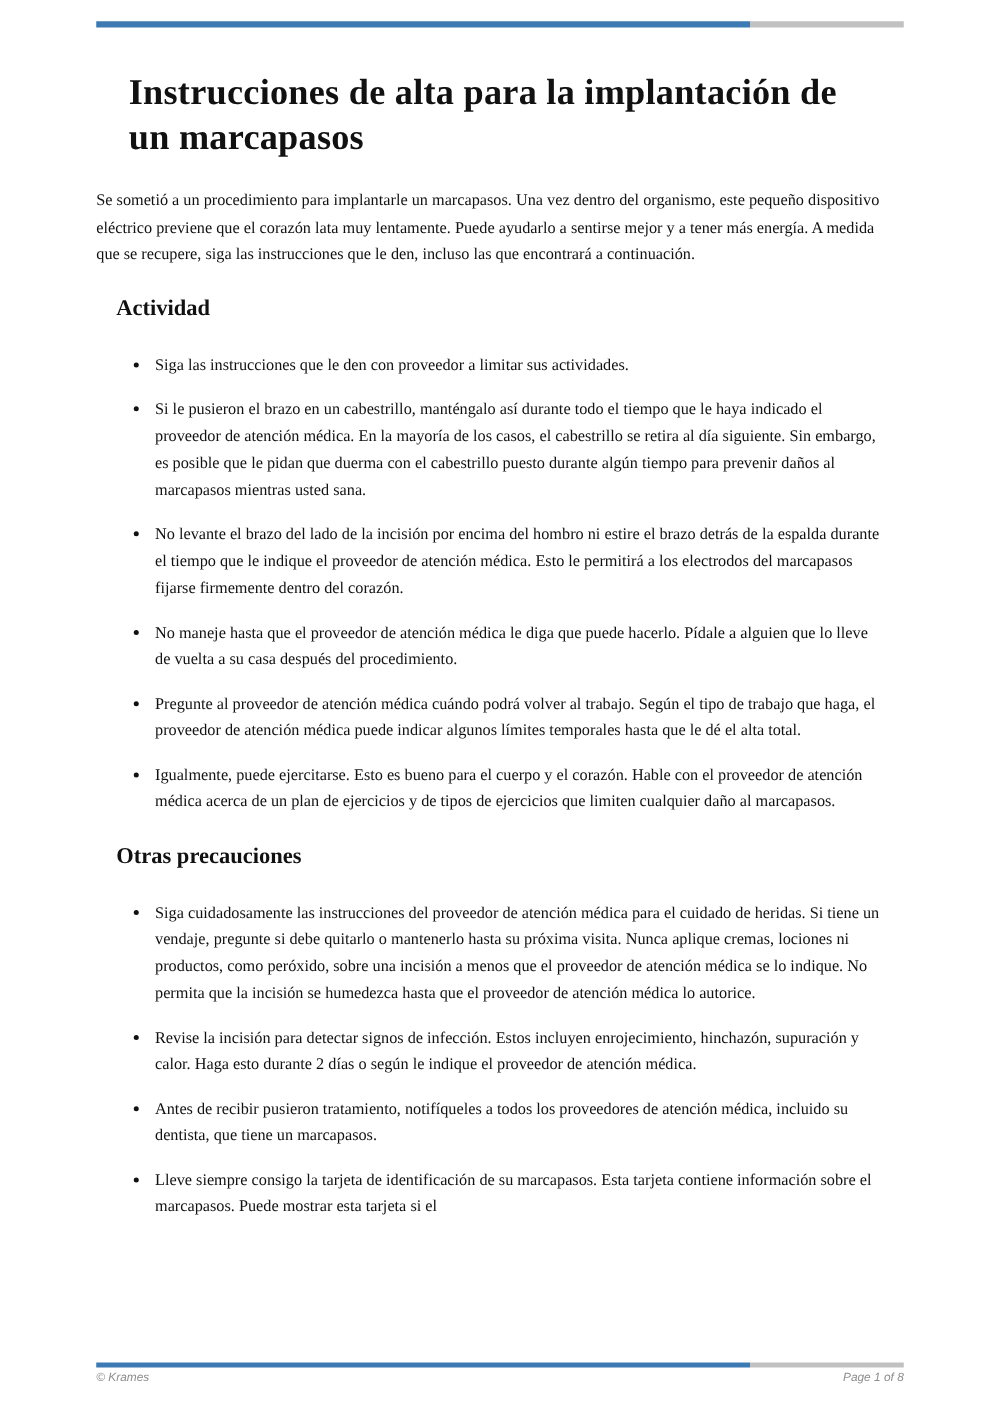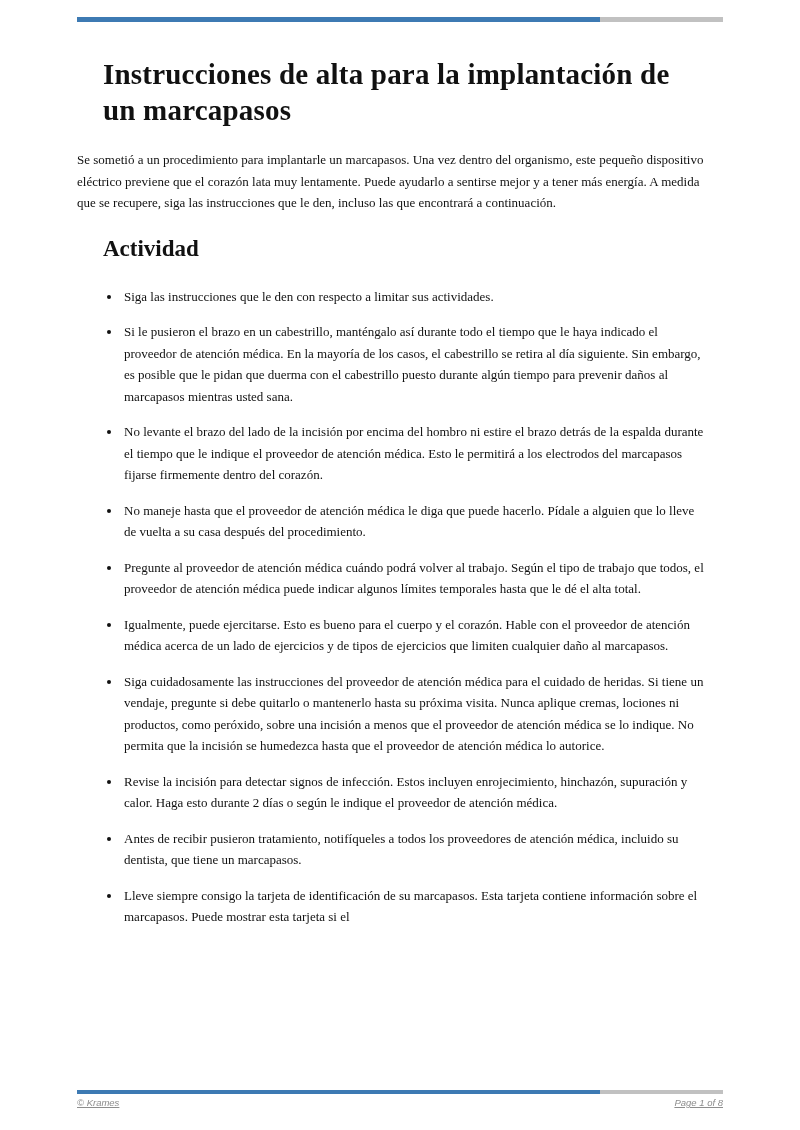--- a/index.html
+++ b/index.html
@@ -40,22 +40,22 @@
     letter-spacing: 0.2px;
   }
   .body-text {
     margin-left: 26px;
     width: 628px;
     font-size: 13px;
     line-height: 21.5px;
   }
   p.intro { margin: 0; }
   h2.section-heading {
-    margin: 22px 0 24px 26px;
-    font-size: 23px;
+    margin: 22px 0 24px 16px;
+    font-size: 18px;
     font-weight: bold;
   }
   ul.bullet-list {
     margin: 0;
     padding-left: 45px;
     list-style: disc outside;
   }
   ul.bullet-list li {
     margin-bottom: 14px;
     padding-left: 2px;
@@ -68,48 +68,48 @@
   }
   .footer .rule { height: 4px; }
   .footer-row {
     display: flex;
     justify-content: space-between;
     margin-top: 3px;
     font-family: "Liberation Sans", sans-serif;
     font-style: italic;
     font-size: 9.5px;
     color: #8d8d8d;
-    text-decoration: underline;
   }
 </style>
 </head>
 <body>
 
 <div class="page">
   <div class="content">
 
     <div class="rule">
       <div class="blue" style="background: rgb(61, 122, 179);"></div>
       <div class="gray" style="background: rgb(193, 193, 193);"></div>
     </div>
 
     <h1 class="title">Instrucciones de alta para la implantación de un marcapasos</h1>
 
     <p class="intro body-text">Se sometió a un procedimiento para implantarle un marcapasos. Una vez dentro del organismo, este pequeño dispositivo eléctrico previene que el corazón lata muy lentamente. Puede ayudarlo a sentirse mejor y a tener más energía. A medida que se recupere, siga las instrucciones que le den, incluso las que encontrará a continuación.</p>
 
     <h2 class="section-heading">Actividad</h2>
     <ul class="bullet-list body-text">
-      <li>Siga las instrucciones que le den con respecto a limitar sus actividades.</li>
+      <li>Siga las instrucciones que le den con proveedor a limitar sus actividades.</li>
       <li>Si le pusieron el brazo en un cabestrillo, manténgalo así durante todo el tiempo que le haya indicado el proveedor de atención médica. En la mayoría de los casos, el cabestrillo se retira al día siguiente. Sin embargo, es posible que le pidan que duerma con el cabestrillo puesto durante algún tiempo para prevenir daños al marcapasos mientras usted sana.</li>
       <li>No levante el brazo del lado de la incisión por encima del hombro ni estire el brazo detrás de la espalda durante el tiempo que le indique el proveedor de atención médica. Esto le permitirá a los electrodos del marcapasos fijarse firmemente dentro del corazón.</li>
       <li>No maneje hasta que el proveedor de atención médica le diga que puede hacerlo. Pídale a alguien que lo lleve de vuelta a su casa después del procedimiento.</li>
-      <li>Pregunte al proveedor de atención médica cuándo podrá volver al trabajo. Según el tipo de trabajo que todos, el proveedor de atención médica puede indicar algunos límites temporales hasta que le dé el alta total.</li>
-      <li>Igualmente, puede ejercitarse. Esto es bueno para el cuerpo y el corazón. Hable con el proveedor de atención médica acerca de un lado de ejercicios y de tipos de ejercicios que limiten cualquier daño al marcapasos.</li>
+      <li>Pregunte al proveedor de atención médica cuándo podrá volver al trabajo. Según el tipo de trabajo que haga, el proveedor de atención médica puede indicar algunos límites temporales hasta que le dé el alta total.</li>
+      <li>Igualmente, puede ejercitarse. Esto es bueno para el cuerpo y el corazón. Hable con el proveedor de atención médica acerca de un plan de ejercicios y de tipos de ejercicios que limiten cualquier daño al marcapasos.</li>
     </ul>
 
+    <h2 class="section-heading">Otras precauciones</h2>
     <ul class="bullet-list body-text">
       <li>Siga cuidadosamente las instrucciones del proveedor de atención médica para el cuidado de heridas. Si tiene un vendaje, pregunte si debe quitarlo o mantenerlo hasta su próxima visita. Nunca aplique cremas, lociones ni productos, como peróxido, sobre una incisión a menos que el proveedor de atención médica se lo indique. No permita que la incisión se humedezca hasta que el proveedor de atención médica lo autorice.</li>
       <li>Revise la incisión para detectar signos de infección. Estos incluyen enrojecimiento, hinchazón, supuración y calor. Haga esto durante 2 días o según le indique el proveedor de atención médica.</li>
       <li>Antes de recibir pusieron tratamiento, notifíqueles a todos los proveedores de atención médica, incluido su dentista, que tiene un marcapasos.</li>
       <li>Lleve siempre consigo la tarjeta de identificación de su marcapasos. Esta tarjeta contiene información sobre el marcapasos. Puede mostrar esta tarjeta si el</li>
     </ul>
 
   </div>
 
   <div class="footer">

